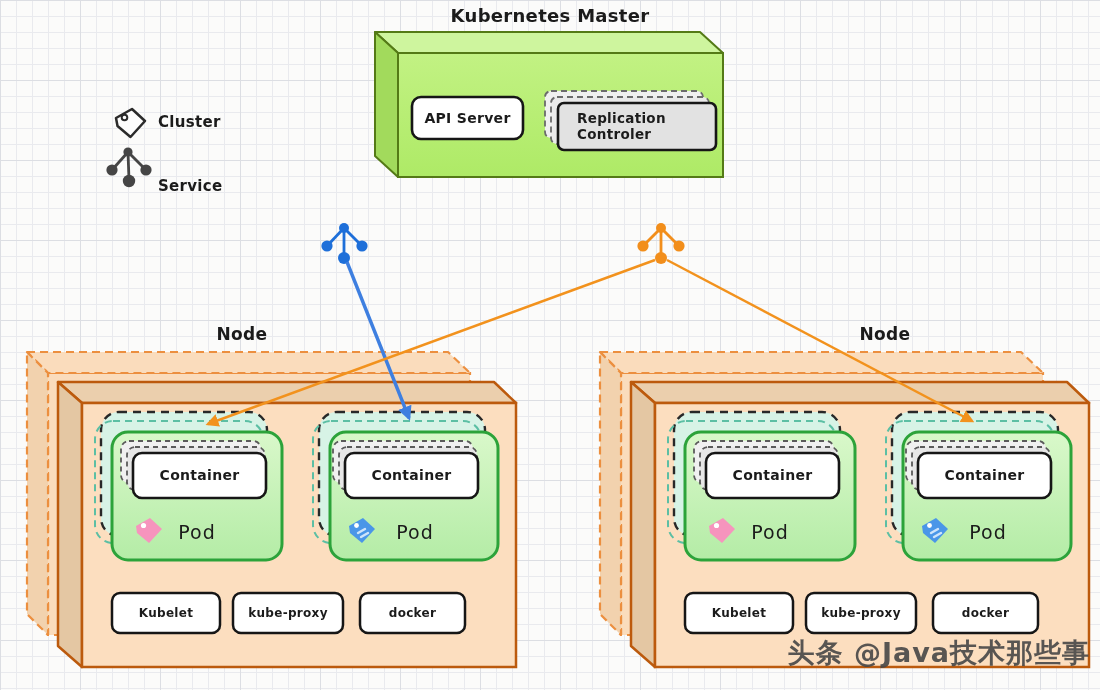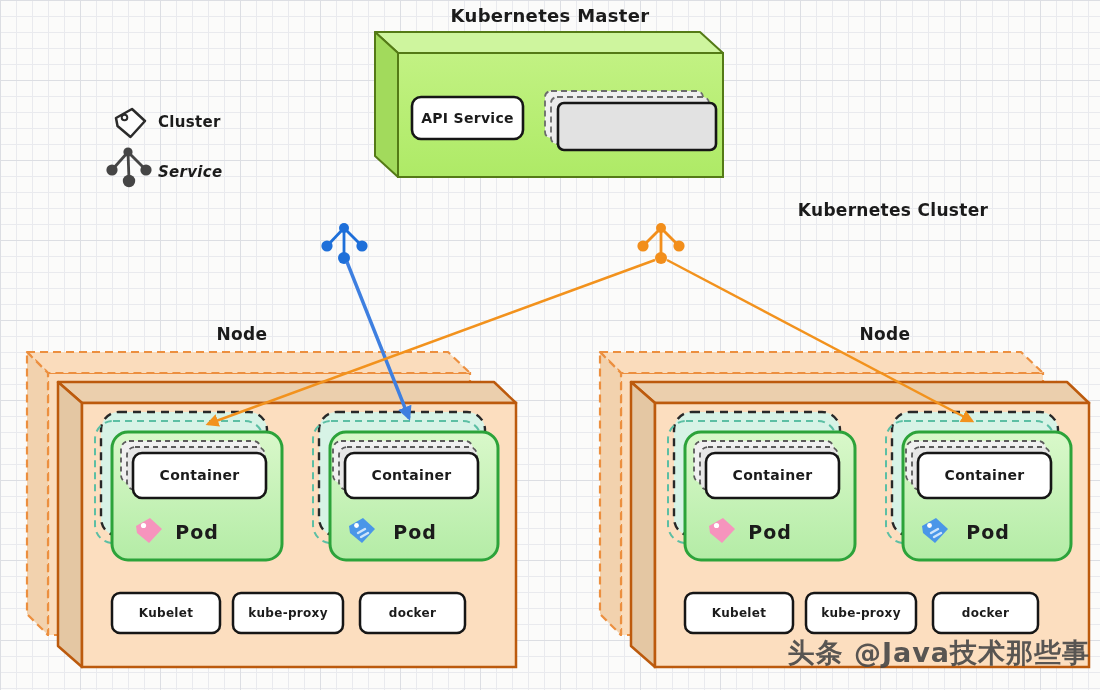--- a/index.html
+++ b/index.html
@@ -18,21 +18,21 @@
   .label{
     position:absolute;display:flex;align-items:center;justify-content:center;
     color:#1b1b1b;line-height:1.2;white-space:pre-line;
     letter-spacing:.3px;
   }
   .title{font-size:18px;font-weight:700;}
   .h17{font-size:17px;font-weight:700;}
   .legend-t{font-size:15px;font-weight:700;justify-content:flex-start;text-align:left;}
   .box-t{font-size:14px;font-weight:600;}
   .repl-t{font-size:13.5px;font-weight:600;}
-  .pod-t{font-size:19px;font-weight:700;letter-spacing:1px;}
+  .pod-t{font-size:19px;font-weight:400;letter-spacing:1px;}
   .daemon-t{font-size:12px;font-weight:600;}
   .watermark{font-size:27px;font-weight:700;color:#474747;justify-content:flex-end;letter-spacing:1px;opacity:.9;}
 </style>
 </head>
 <body>
 
 <div class="stage">
 
 <svg width="1100" height="690" viewBox="0 0 1100 690">
   <defs>
@@ -156,26 +156,26 @@
     <circle cx="661" cy="258" r="6" fill="#f28e1b"></circle>
     <circle cx="679" cy="246" r="5.6" fill="#f28e1b"></circle>
   </g>
 
   <line x1="347" y1="262" x2="409" y2="418" stroke="#3e7fe0" stroke-width="3.4" marker-end="url(#arrowBlue)"></line>
   <line x1="655" y1="260" x2="208" y2="424" stroke="#f2921d" stroke-width="2.5" marker-end="url(#arrowOrange)"></line>
   <line x1="667" y1="260" x2="972" y2="421" stroke="#f2921d" stroke-width="2.5" marker-end="url(#arrowOrange)"></line>
 </svg>
 
 <div class="label title" style="left:400px;top:4px;width:300px;height:24px;">Kubernetes Master</div>
-<div class="label h17" style="left:788px;top:198px;width:210px;height:24px;">Kubernetes Cluster</div>
 
 <div class="label legend-t" style="left:158px;top:112px;width:90px;height:20px;">Cluster</div>
-<div class="label legend-t" style="left:158px;top:162px;width:90px;height:20px;font-style:italic;">Service</div>
+<div class="label legend-t" style="left:158px;top:176px;width:90px;height:20px;">Service</div>
 
-<div class="label box-t" style="left:412px;top:97px;width:111px;height:42px;">API Service</div>
+<div class="label box-t" style="left:412px;top:97px;width:111px;height:42px;">API Server</div>
+<div class="label repl-t" style="left:577px;top:102px;width:120px;height:48px;">Replication Controler</div>
 
 <div class="label h17" style="left:192px;top:322px;width:100px;height:24px;">Node</div>
 <div class="label h17" style="left:835px;top:322px;width:100px;height:24px;">Node</div>
 
 <div class="label box-t" style="left:133px;top:453px;width:133px;height:45px;">Container</div>
 <div class="label box-t" style="left:345px;top:453px;width:133px;height:45px;">Container</div>
 <div class="label box-t" style="left:706px;top:453px;width:133px;height:45px;">Container</div>
 <div class="label box-t" style="left:918px;top:453px;width:133px;height:45px;">Container</div>
 
 <div class="label pod-t" style="left:167px;top:519px;width:60px;height:26px;">Pod</div>

